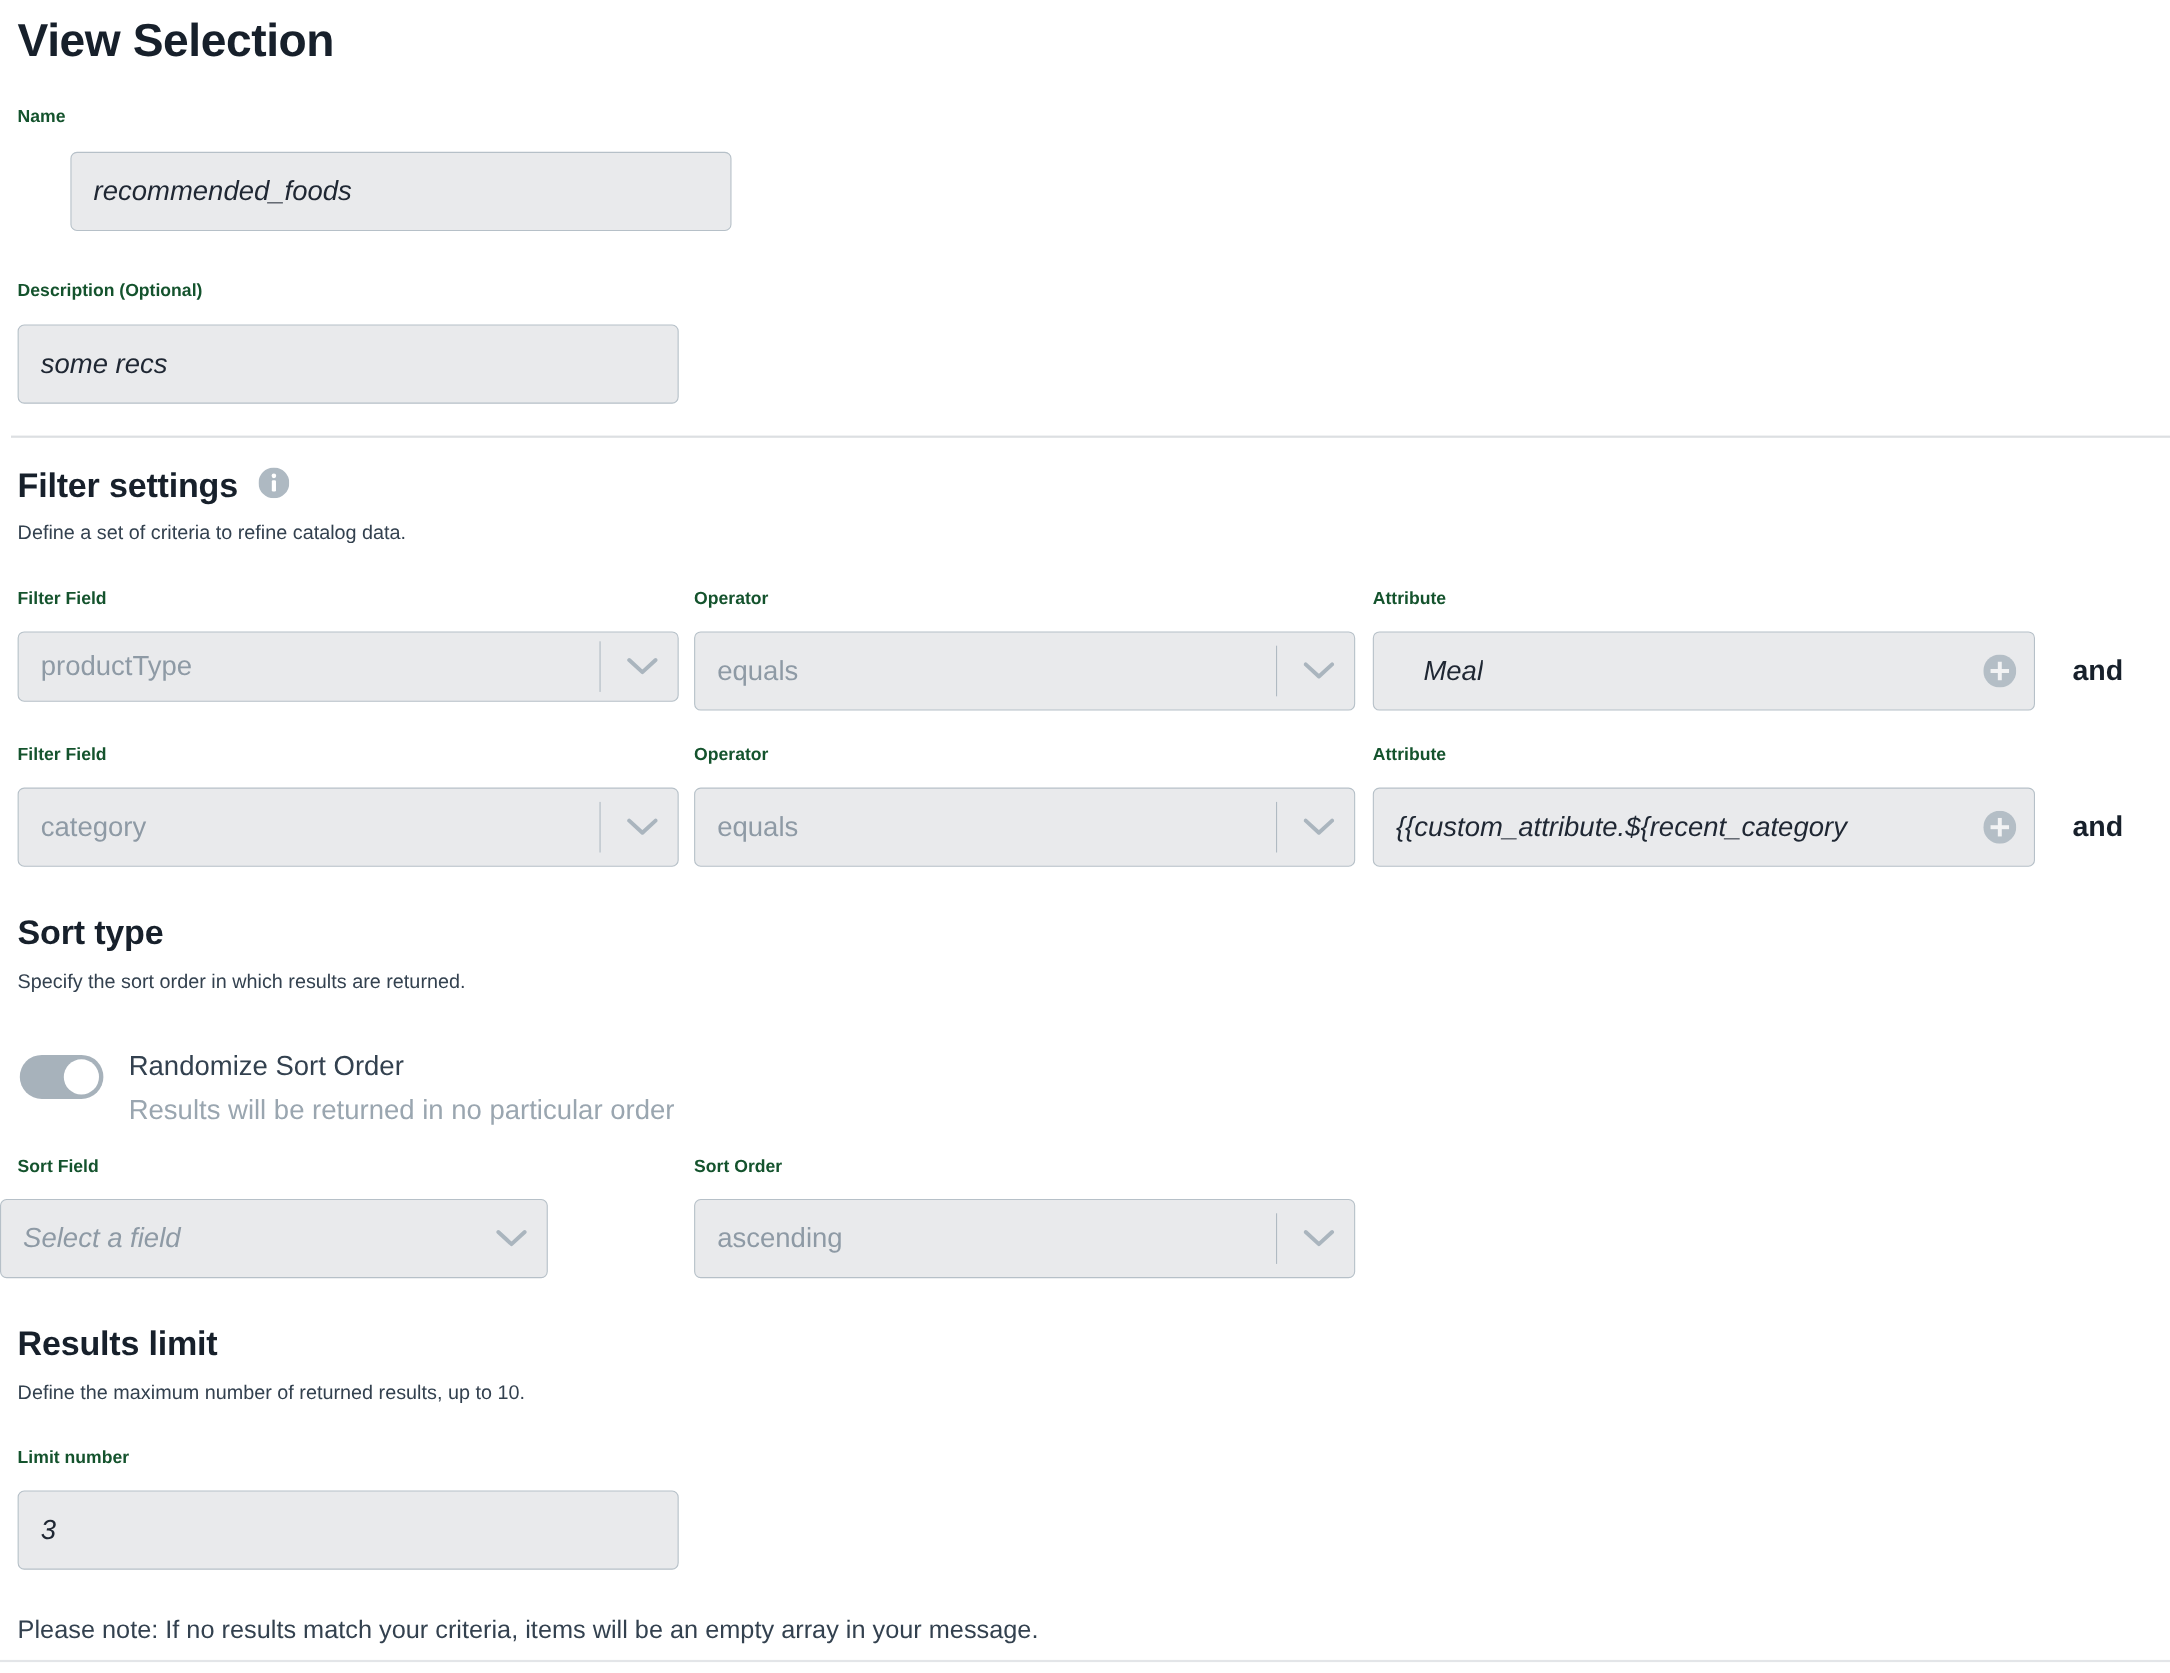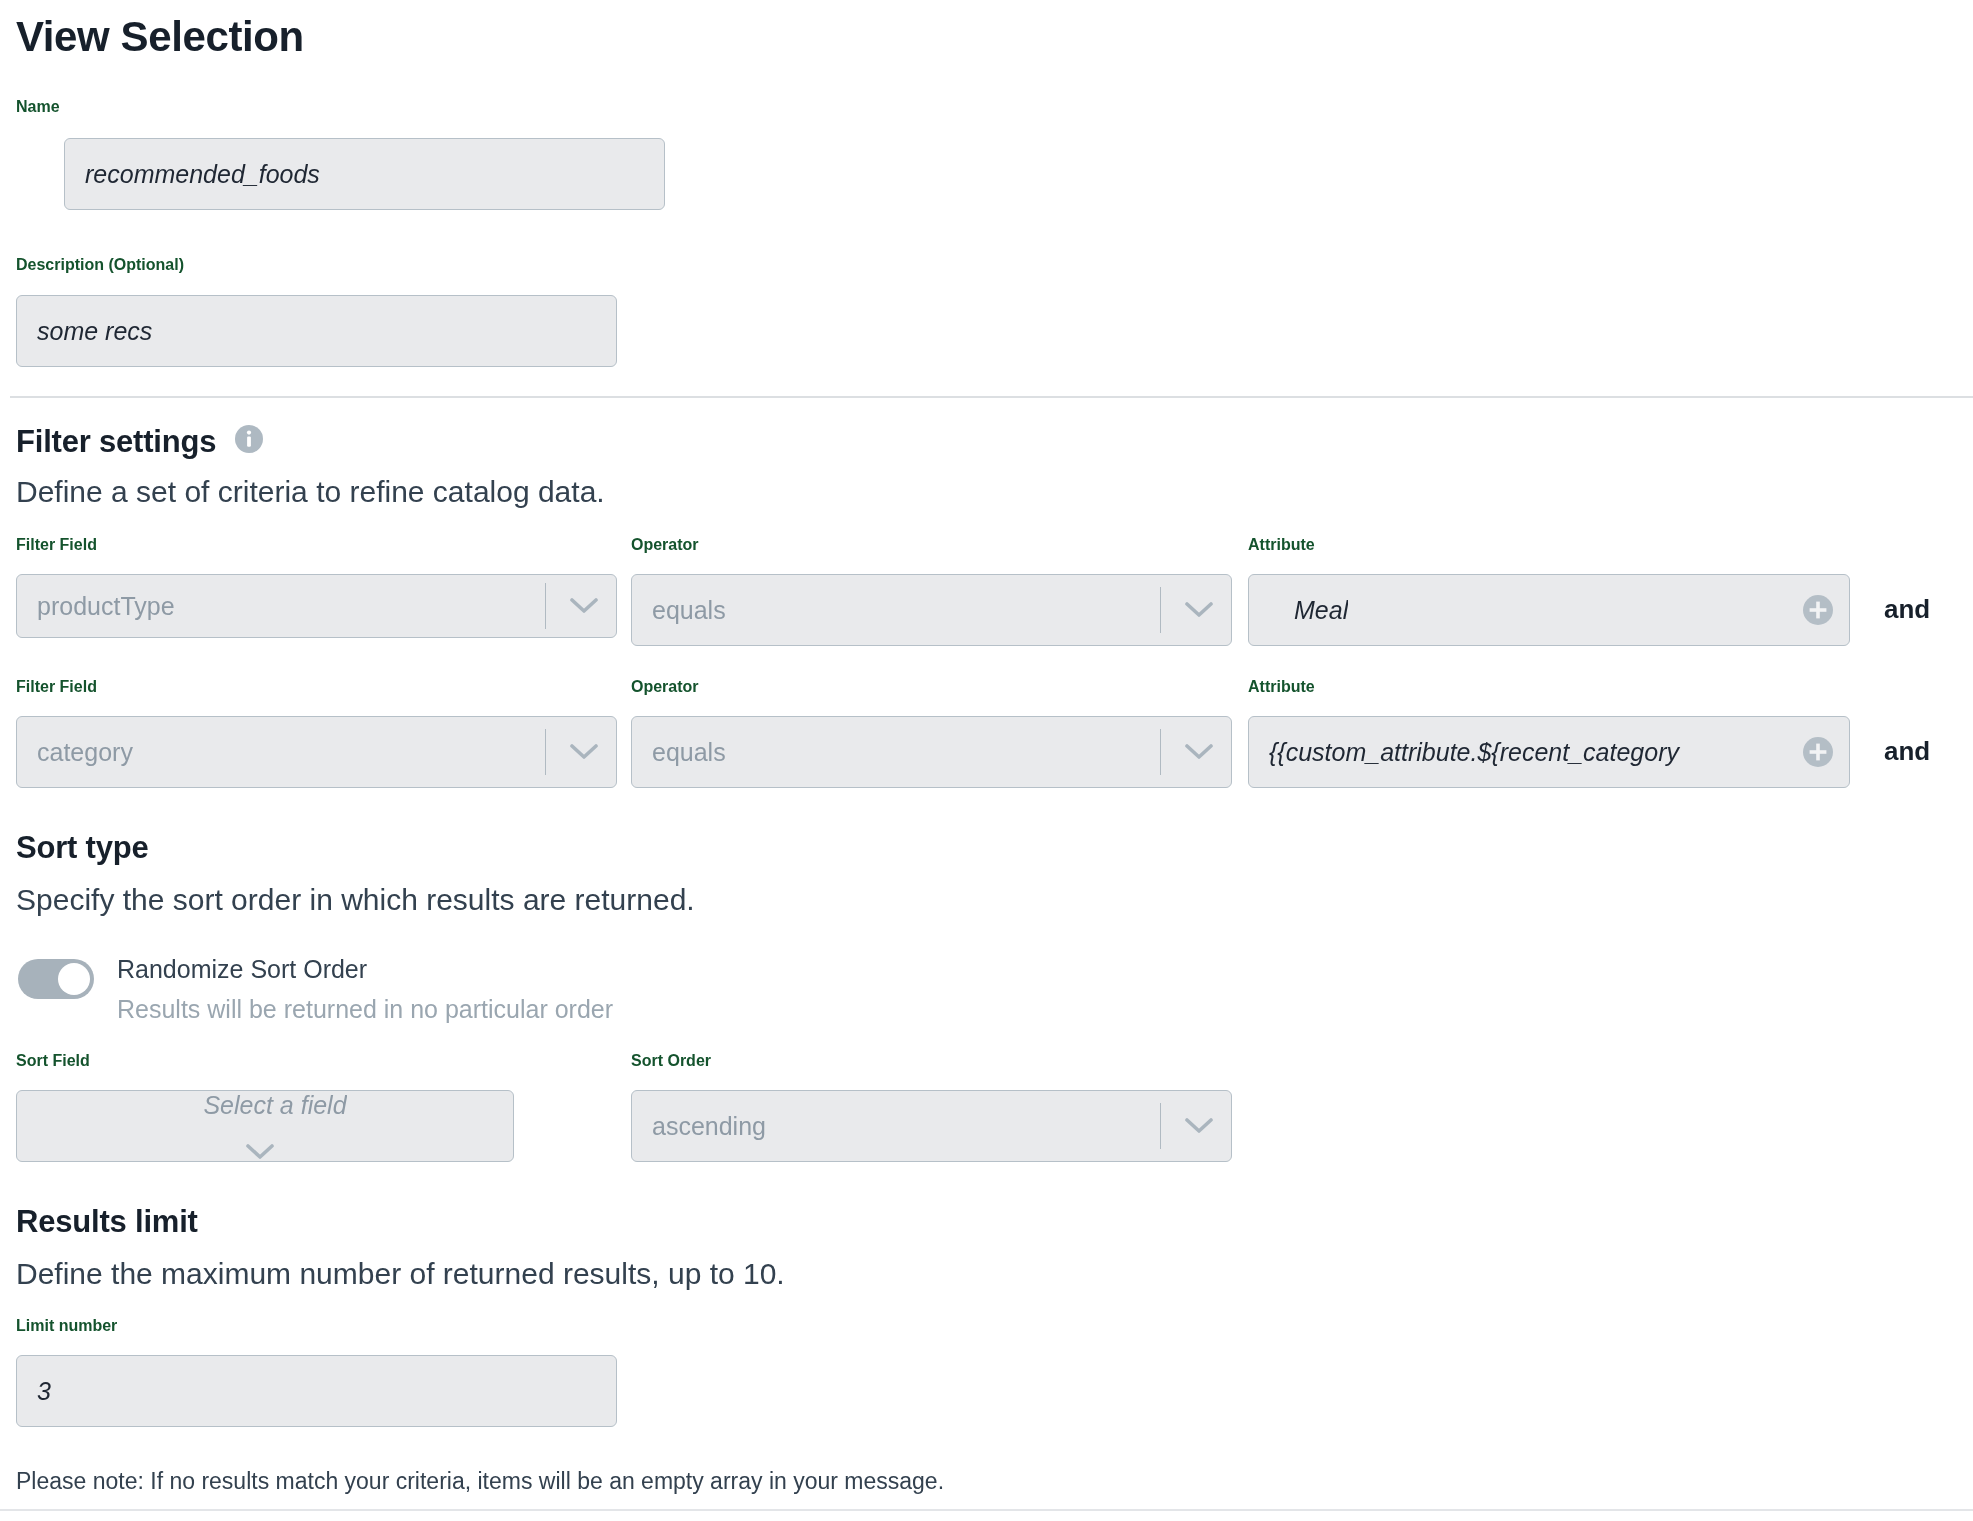--- a/index.html
+++ b/index.html
@@ -38,21 +38,21 @@
   .section-title {
     font-size: 31px;
     font-weight: bold;
     color: #17202b;
     letter-spacing: -0.2px;
     line-height: 1.1;
     display: inline-block;
     vertical-align: middle;
   }
   .section-sub {
-    font-size: 30px;
+    font-size: 18px;
     color: #33414f;
     line-height: 1.2;
   }
 
   
   .field-label {
     font-size: 16px;
     font-weight: bold;
     color: #14532d;
     line-height: 1.1;
@@ -301,21 +301,21 @@
 
   <div class="abs toggle" style="left:18px; top:959px;">
     <span class="knob"></span>
   </div>
   <div class="abs toggle-label" style="left:117px; top:955px;">Randomize Sort Order</div>
   <div class="abs toggle-hint" style="left:117px; top:995px;">Results will be returned in no particular order</div>
 
   <div class="abs field-label" style="left:16px; top:1052px;">Sort Field</div>
   <div class="abs field-label" style="left:631px; top:1052px;">Sort Order</div>
 
-  <div class="abs selectbox" style="left:16px; top:1090px; width:498px; height:72px;flex-direction:column;">
+  <div class="abs selectbox" style="left:0; top:1090px; width:498px; height:72px;">
     <span class="sval italic">Select a field</span>
     <span class="chev">
       <svg width="28" height="18" viewBox="0 0 28 18">
           <path d="M2 3 L14 14 L26 3" fill="none" stroke="#aab5be" stroke-width="3.6" stroke-linecap="round" stroke-linejoin="round"></path>
         </svg>
     </span>
   </div>
 
   <div class="abs selectbox" style="left:631px; top:1090px; width:601px; height:72px;">
     <span class="sval">ascending</span>

